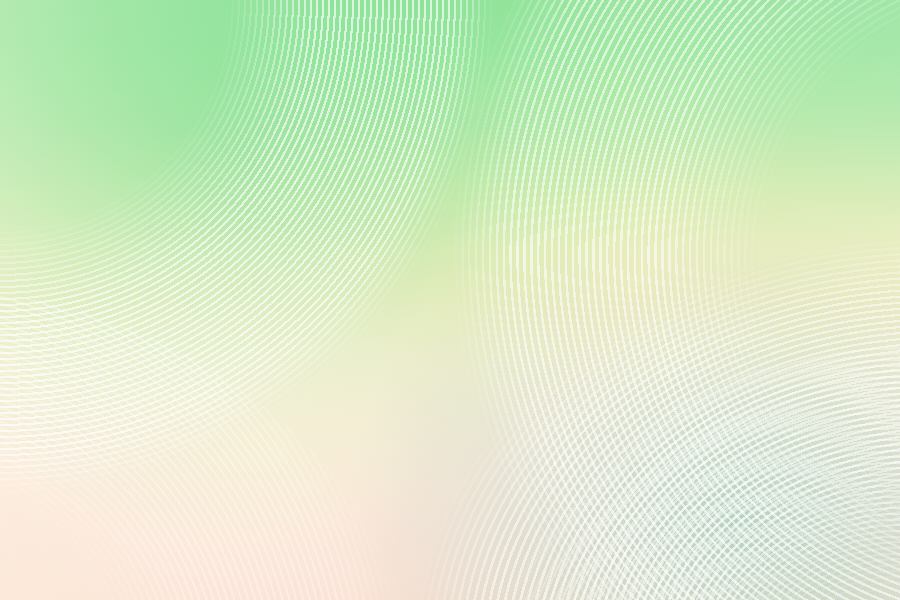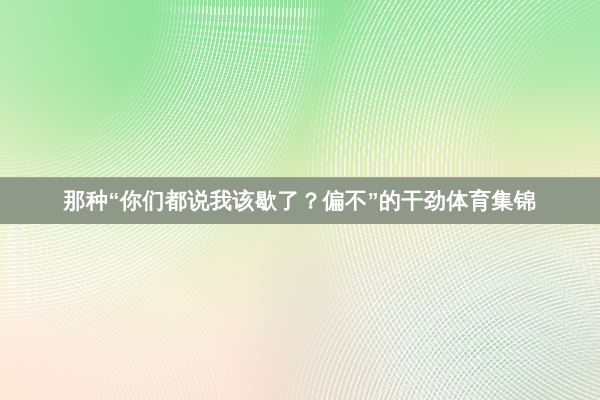--- a/index.html
+++ b/index.html
@@ -310,17 +310,14 @@
   <div class="bg-br-wash"></div>
 
   <div class="arcs-tl"></div>
   <div class="arcs-r1"></div>
   <div class="arcs-r2"></div>
   <div class="arcs-br"></div>
   <div class="arcs-bl"></div>
 
   <div class="bg-soften"></div>
 
-  <div class="title-band">
-    <div class="title-text">那种“你们都说我该歇了？偏不”的干劲体育集锦</div>
-  </div>
 
 </div>
 
 </body></html>

